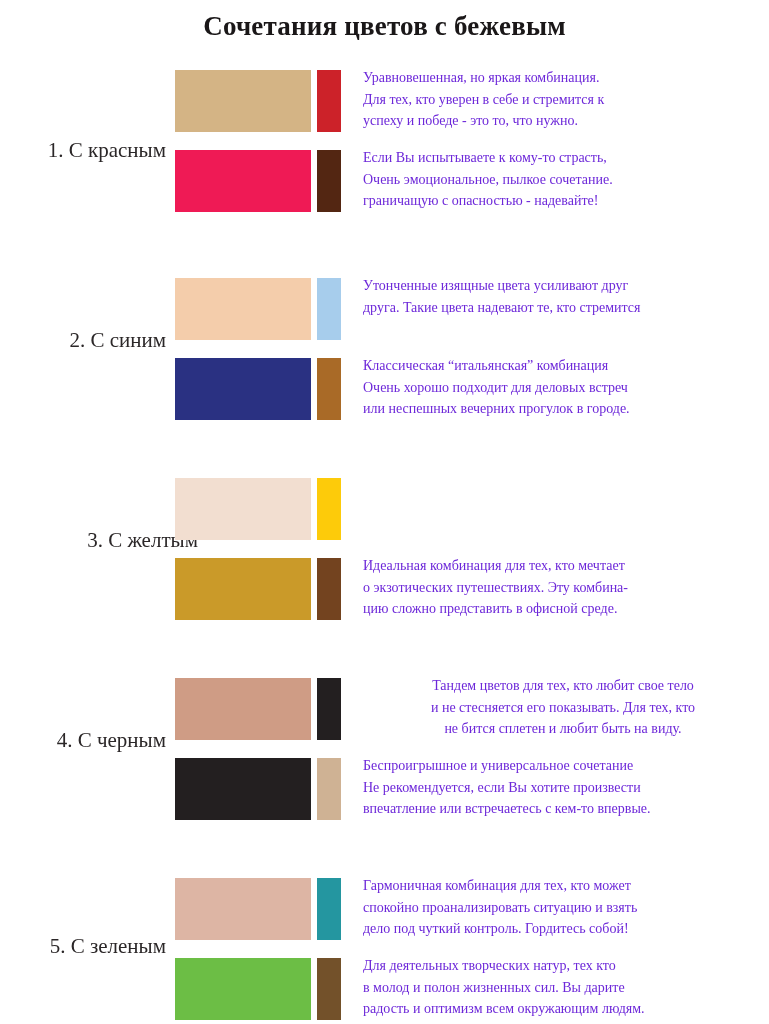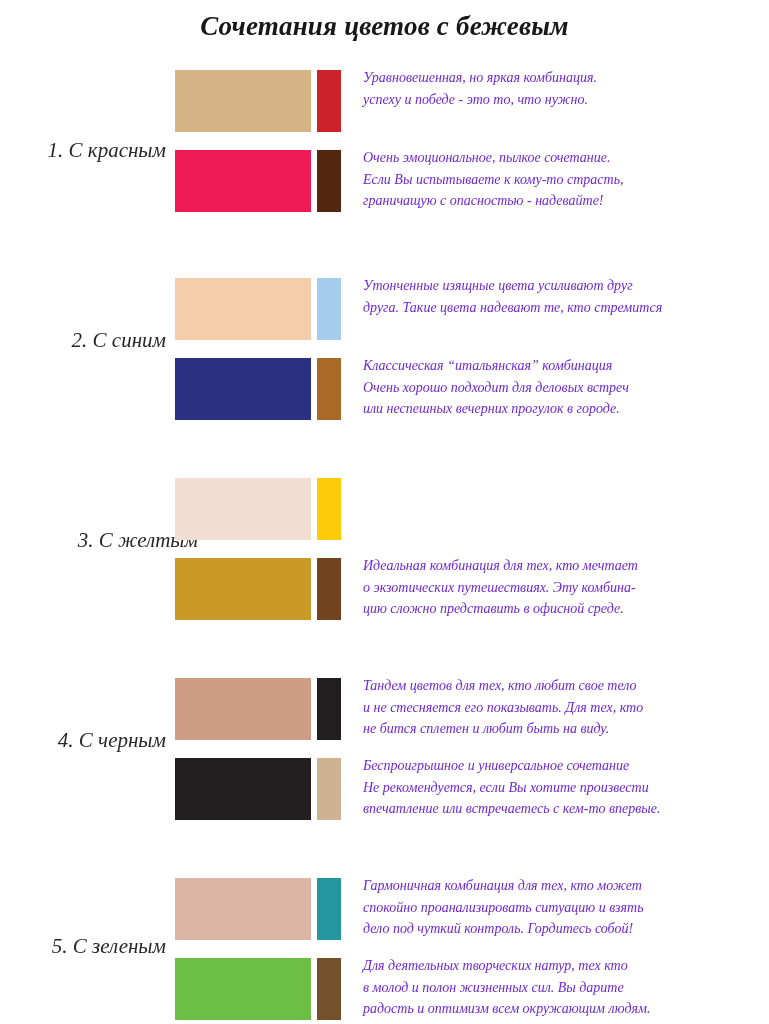--- a/index.html
+++ b/index.html
@@ -15,21 +15,20 @@
     font-family: "Liberation Serif", "DejaVu Serif", serif;
     color: #231f20;
     overflow: hidden;
   }
 
   #page {
     position: relative;
     width: 769px;
     height: 772px;
     background: #ffffff;
-    font-style: italic;
   }
 
   #page-title {
     position: absolute;
     top: 11px;
     left: 0;
     width: 769px;
     text-align: center;
     font-family: "Liberation Serif", "DejaVu Serif", serif;
     font-weight: bold;
@@ -113,31 +112,32 @@
   <div id="sections-root">
       <div class="section" style="top: 70px;">
     <div class="section-label" style="top: 68px;">1. С красным</div>
   <div class="combo" style="top: 0px;">
     <div class="swatches">
       <div class="swatch-main" style="background: rgb(212, 180, 133);"></div>
       <div class="swatch-accent" style="background: rgb(204, 34, 41);"></div>
     </div>
     <div class="combo-text">
             <span class="ln">Уравновешенная, но яркая комбинация.</span>
+            <span class="ln">Для тех, кто уверен в себе и стремится к</span>
             <span class="ln">успеху и победе - это то, что нужно.</span>
           </div>
   </div>
         <div class="combo" style="top: 80px;">
     <div class="swatches">
       <div class="swatch-main" style="background: rgb(239, 26, 85);"></div>
       <div class="swatch-accent" style="background: rgb(83, 38, 18);"></div>
     </div>
     <div class="combo-text">
+            <span class="ln">Если Вы испытываете к кому-то страсть,</span>
             <span class="ln">Очень эмоциональное, пылкое сочетание.</span>
-            <span class="ln">Если Вы испытываете к кому-то страсть,</span>
             <span class="ln">граничащую с опасностью - надевайте!</span>
           </div>
   </div>
       </div>
       <div class="section" style="top: 278px;">
     <div class="section-label" style="top: 50px;">2. С синим</div>
   <div class="combo" style="top: 0px; padding-left: 18px;">
     <div class="swatches">
       <div class="swatch-main" style="background: rgb(244, 205, 171);"></div>
       <div class="swatch-accent" style="background: rgb(167, 205, 236);"></div>
@@ -174,21 +174,21 @@
     </div>
     <div class="combo-text">
             <span class="ln">Идеальная комбинация для тех, кто мечтает</span>
             <span class="ln">о экзотических путешествиях. Эту комбина-</span>
             <span class="ln">цию сложно представить в офисной среде.</span>
           </div>
   </div>
       </div>
       <div class="section" style="top: 678px;">
     <div class="section-label" style="top: 50px;">4. С черным</div>
-  <div class="combo" style="top: 0px;">
+  <div class="combo" style="top: 0px; text-align: center;">
     <div class="swatches">
       <div class="swatch-main" style="background: rgb(207, 156, 133);"></div>
       <div class="swatch-accent" style="background: rgb(35, 31, 32);"></div>
     </div>
     <div class="combo-text">
             <span class="ln">Тандем цветов для тех, кто любит свое тело</span>
             <span class="ln">и не стесняется его показывать. Для тех, кто</span>
             <span class="ln">не бится сплетен и любит быть на виду.</span>
           </div>
   </div>

